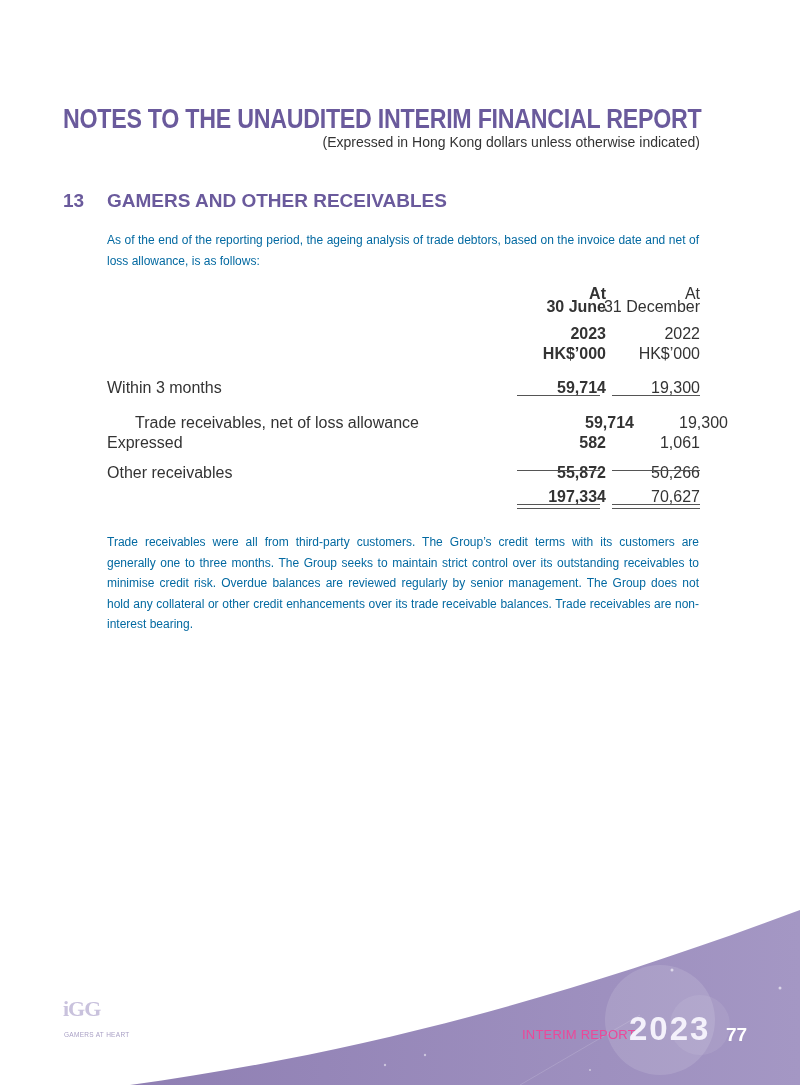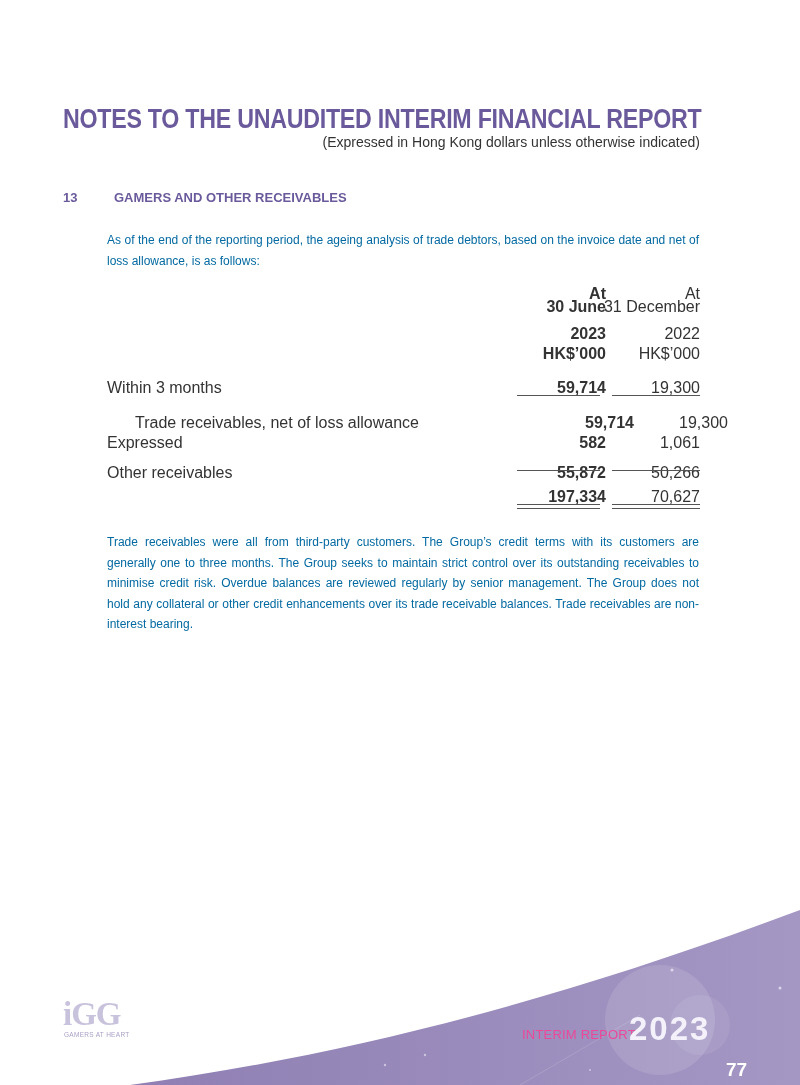--- a/index.html
+++ b/index.html
@@ -16,22 +16,22 @@
       letter-spacing: -0.3px;
       transform: scaleX(0.86); transform-origin: right center;
       white-space: nowrap;
     }
     .header-sub {
       position: absolute; right: 100px; top: 134px;
       font-size: 14px; color: #333; white-space: nowrap;
     }
     .section-heading {
       position: absolute; left: 63px; top: 190px;
-      font-size: 13px; font-weight: bold; color: #6a5a9c;
-      display: flex; gap: 7px;
+      font-size: 19px; font-weight: bold; color: #6a5a9c;
+      display: flex; gap: 0;
     }
     .section-heading .num { width: 44px; }
     .para {
       position: absolute; left: 107px; width: 592px;
       font-size: 12px; line-height: 20.5px; color: #0369a1;
       text-align: justify; margin: 0;
     }
     .para1 { top: 230px; }
     .para2 { top: 532px; }
 
@@ -48,38 +48,38 @@
     .line.c2 { left: 505px; width: 88px; }
     .dline { position: absolute; height: 3px; border-top: 1px solid #555; border-bottom: 1px solid #555; }
     .dline.c1 { left: 410px; width: 83px; }
     .dline.c2 { left: 505px; width: 88px; }
 
     .footer-wave { position: absolute; left: 0; top: 880px; width: 800px; height: 205px; }
     .logo { position: absolute; left: 63px; top: 993px; width: 80px; height: 50px; }
     .logo-text {
       position: absolute; left: 0; top: 3px;
       font-family: "Liberation Serif", serif; font-weight: bold;
-      font-size: 33px; color: #c9c2dd; letter-spacing: -1px;
+      font-size: 22px; color: #c9c2dd; letter-spacing: -1px;
     }
     .logo-tag {
       position: absolute; left: 1px; top: 38px;
       font-size: 6.5px; color: #a89fc4; letter-spacing: 0.3px; white-space: nowrap;
     }
     .footer-label {
       position: absolute; left: 522px; top: 1027px;
       font-size: 13px; color: #ec4899; letter-spacing: 0.2px; white-space: nowrap;
     }
     .footer-year {
       position: absolute; left: 629px; top: 1010px;
       font-size: 33px; font-weight: bold; color: #f4f1fb; letter-spacing: 2px;
       white-space: nowrap;
     }
     .footer-page {
       position: absolute; left: 726px; top: 1024px;
-      font-size: 19px; font-weight: bold; color: #ffffff; white-space: nowrap; margin-top: 35px;
+      font-size: 19px; font-weight: bold; color: #ffffff; white-space: nowrap;
     }
   </style>
 </head>
 <body>
 
 <div class="header-title">NOTES TO THE UNAUDITED INTERIM FINANCIAL REPORT</div>
 <div class="header-sub">(Expressed in Hong Kong dollars unless otherwise indicated)</div>
 
 <div class="section-heading">
   <span class="num">13</span>

